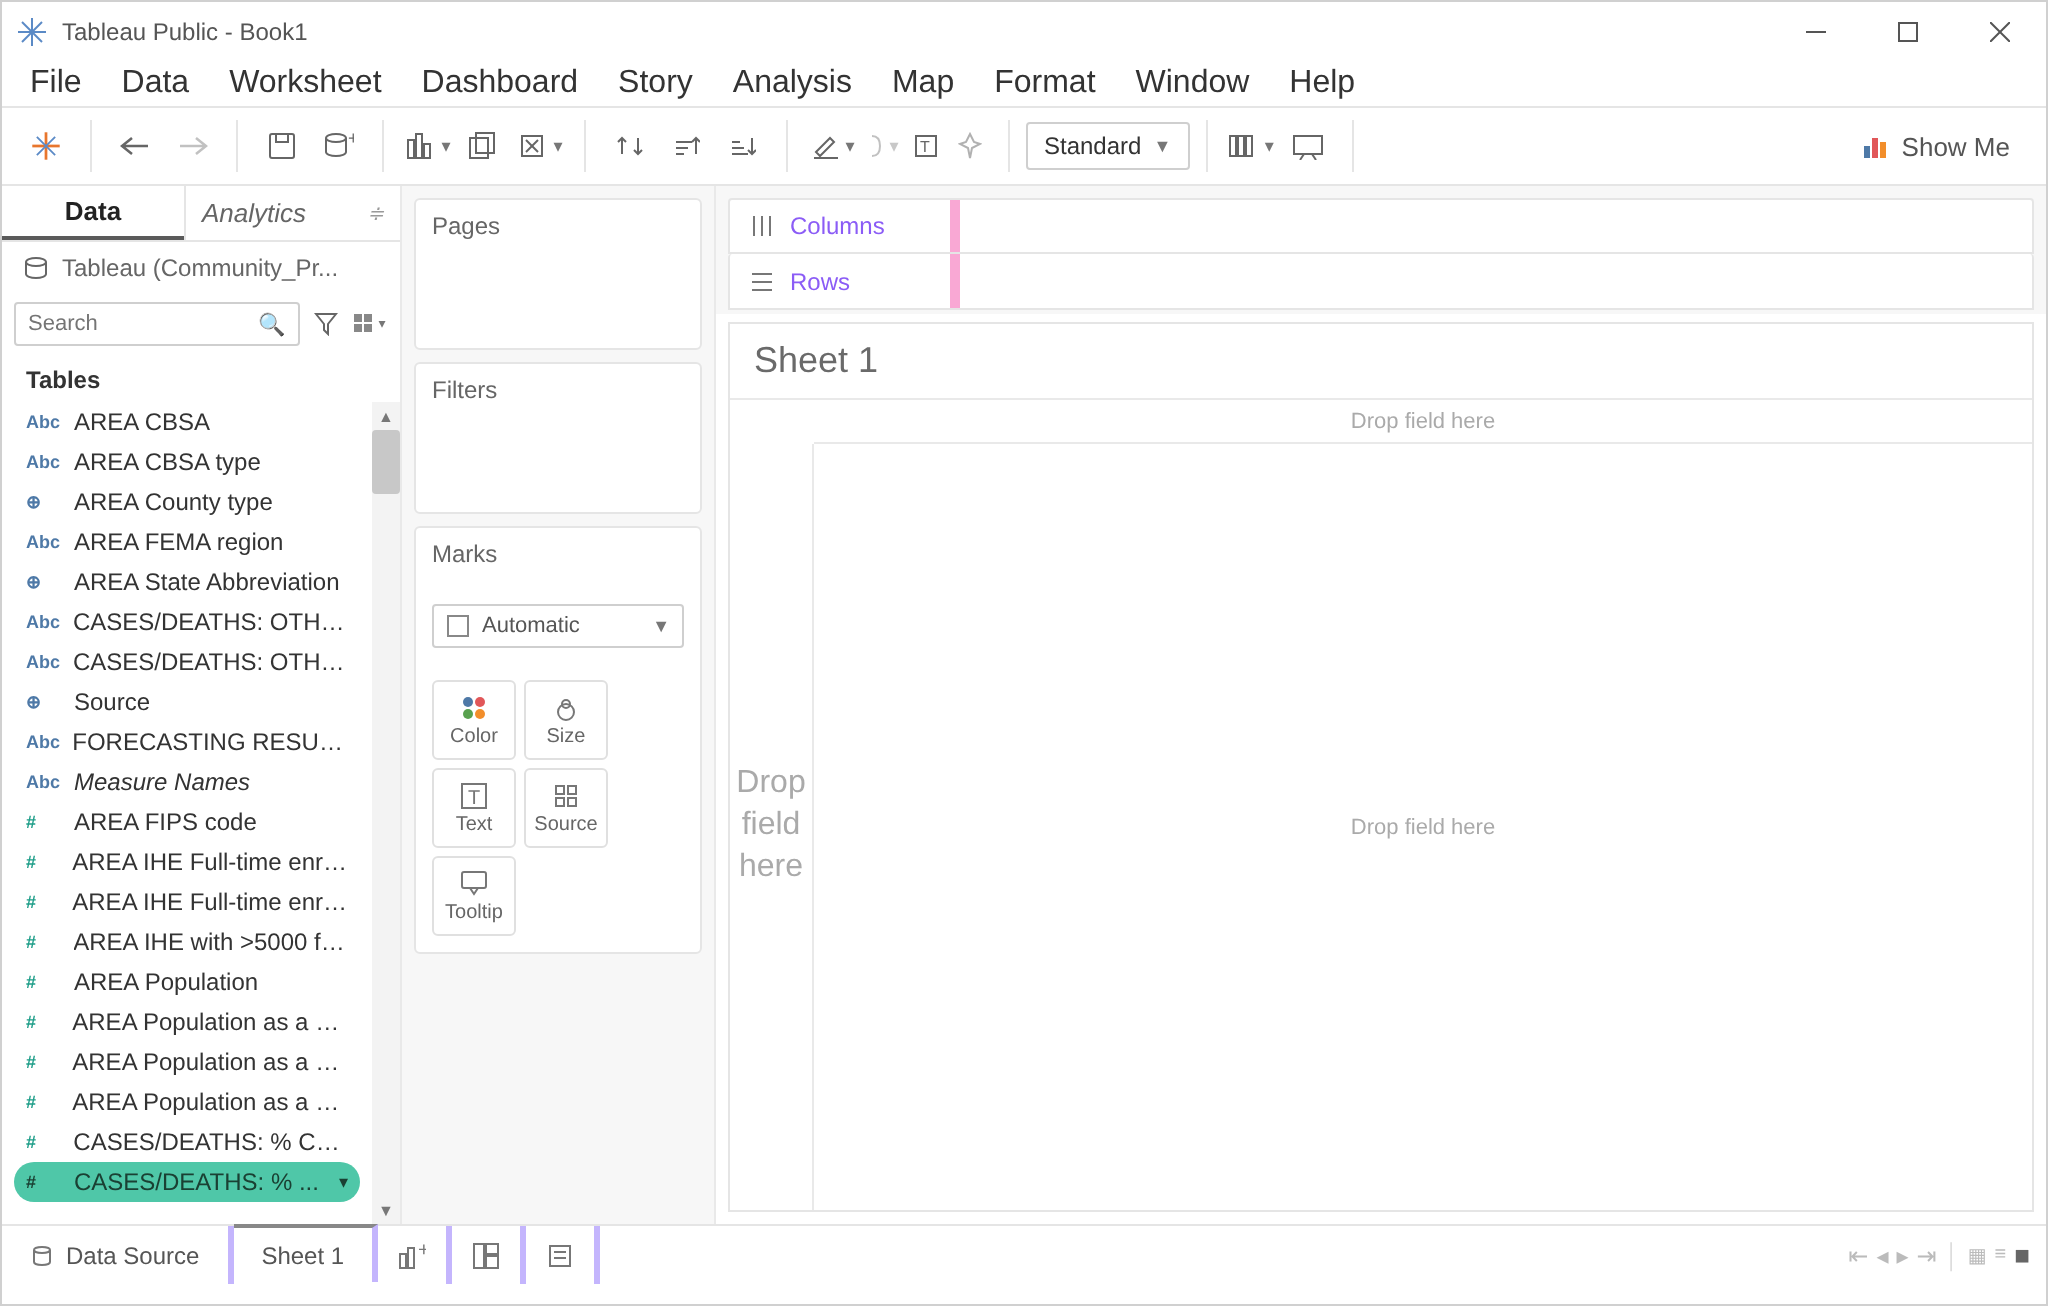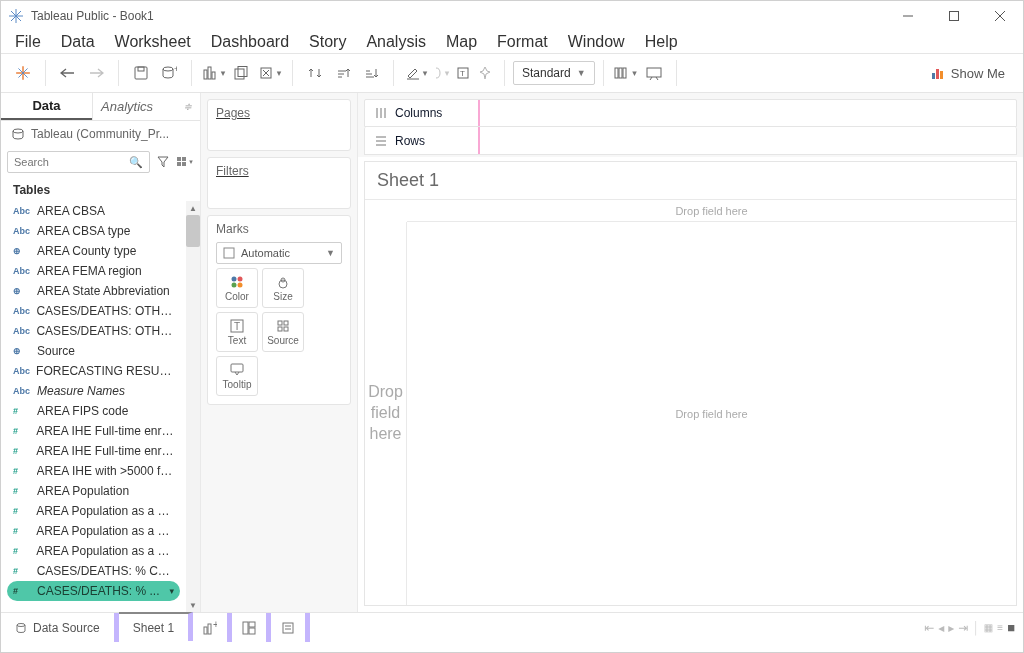--- a/index.html
+++ b/index.html
@@ -43,40 +43,40 @@
 .field-row.highlighted{background:#4fc7a8; color:#1a4033; border-radius:10px; margin:0 6px; padding:0 6px;}
 .field-row.highlighted .ficon, .field-row.highlighted .flabel{color:#1a4033;}
 .scrollbar{position:absolute; right:0; top:0; width:14px; height:100%; background:#f3f3f3; display:flex; flex-direction:column;}
 .scroll-arrow{height:14px; display:flex; align-items:center; justify-content:center; font-size:8px; color:#777;}
 .scroll-track{flex:1; position:relative;}
 .scroll-thumb{position:absolute; top:0; width:100%; height:32px; background:#c8c8c8; border-radius:2px;}
 
 .shelves{width:157px; background:#f7f7f7; border-right:1px solid #e9e9e9; padding:6px; display:flex; flex-direction:column; gap:6px;}
 .shelf{background:#fff; border:1px solid #e5e5e5; border-radius:3px;}
 .shelf-title{font-size:12px; color:#666; padding:6px 8px;}
-.shelf.pages,.shelf.filters{height:52px;text-decoration:underline;}
-.marks .mark-type{border:1px solid #cfcfcf; margin:0 8px; height:22px; border-radius:2px; display:flex; align-items:center; padding:0 6px; font-size:11px; color:#555; gap:6px; justify-content:space-between;text-align:center;}
+.shelf.pages,.shelf.filters{height:76px;}
+.marks .mark-type{border:1px solid #cfcfcf; margin:12px 8px; height:22px; border-radius:2px; display:flex; align-items:center; padding:0 6px; font-size:11px; color:#555; gap:6px; justify-content:space-between;text-align:center;}
 .mark-grid{display:flex; flex-wrap:wrap; gap:4px; padding:4px 8px 8px;}
 .mark-cell{width:42px; height:40px; border:1px solid #e0e0e0; border-radius:3px; display:flex; flex-direction:column; align-items:center; justify-content:center; font-size:10px; color:#666; gap:2px;}
 .mark-cell .mi{font-size:13px; color:#777;}
 
 .work{flex:1; display:flex; flex-direction:column;}
 .rowcol-shelf{display:flex; border:1px solid #e5e5e5; background:#fff; height:28px; border-radius:2px 2px 0 0;}
-.rc-label{width:115px; display:flex; align-items:center; gap:8px; padding:0 10px; font-size:12px; color:#0f172a; border-right:2px solid #f9a8d4;}
+.rc-label{width:115px; display:flex; align-items:center; gap:8px; padding:0 10px; font-size:12px; color:#8b5cf6; border-right:5px solid #f9a8d4;}
 .rowcol-wrap{padding:6px 6px 2px 6px; background:#f7f7f7;}
 .rowcol-wrap .second{border-top:none;}
 .sheet-area{flex:1; margin:4px 6px 6px 6px; border:1px solid #e5e5e5; background:#fff; display:flex; flex-direction:column;}
 .sheet-title{font-size:18px; color:#6a6a6a; padding:8px 12px; font-weight:300;}
 .sheet-body{flex:1; position:relative; border-top:1px solid #e9e9e9;}
 .dcol-head{position:absolute; top:0; left:42px; right:0; height:22px; display:flex; align-items:center; justify-content:center; color:#aaa; font-size:11px; border-bottom:1px solid #e9e9e9;}
 .drow-head{position:absolute; left:0; top:22px; bottom:0; width:42px; display:flex; align-items:center; justify-content:center; color:#aaa; font-size:16px; border-right:1px solid #e9e9e9; text-align:center; line-height:1.3;}
 .dcell{position:absolute; left:42px; right:0; top:22px; bottom:0; display:flex; align-items:center; justify-content:center; color:#aaa; font-size:11px;}
 
 .bottom{height:30px; border-top:1px solid #e5e5e5; display:flex; align-items:stretch;}
-.bt{padding:0 14px; display:flex; align-items:center; font-size:12px; color:#555; border-right:5px solid #c4b5fd; gap:6px;}
+.bt{padding:0 14px; display:flex; align-items:center; font-size:12px; color:#555; border-right:3px solid #c4b5fd; gap:6px;}
 .bt.active{background:#fff; border-top:2px solid #888; position:relative; top:-1px;}
 .bt.icon{padding:0 10px;}
 .status-right{margin-left:auto; display:flex; align-items:center; gap:4px; padding-right:8px; color:#bbb;}
 .sr-sep{color:#ddd;}
 svg{display:block;}
 .mark-color-dots circle:nth-child(1){fill:#4e79a7;}
 .mark-color-dots circle:nth-child(2){fill:#e15759;}
 .mark-color-dots circle:nth-child(3){fill:#59a14f;}
 .mark-color-dots circle:nth-child(4){fill:#f28e2b;}
 </style>

